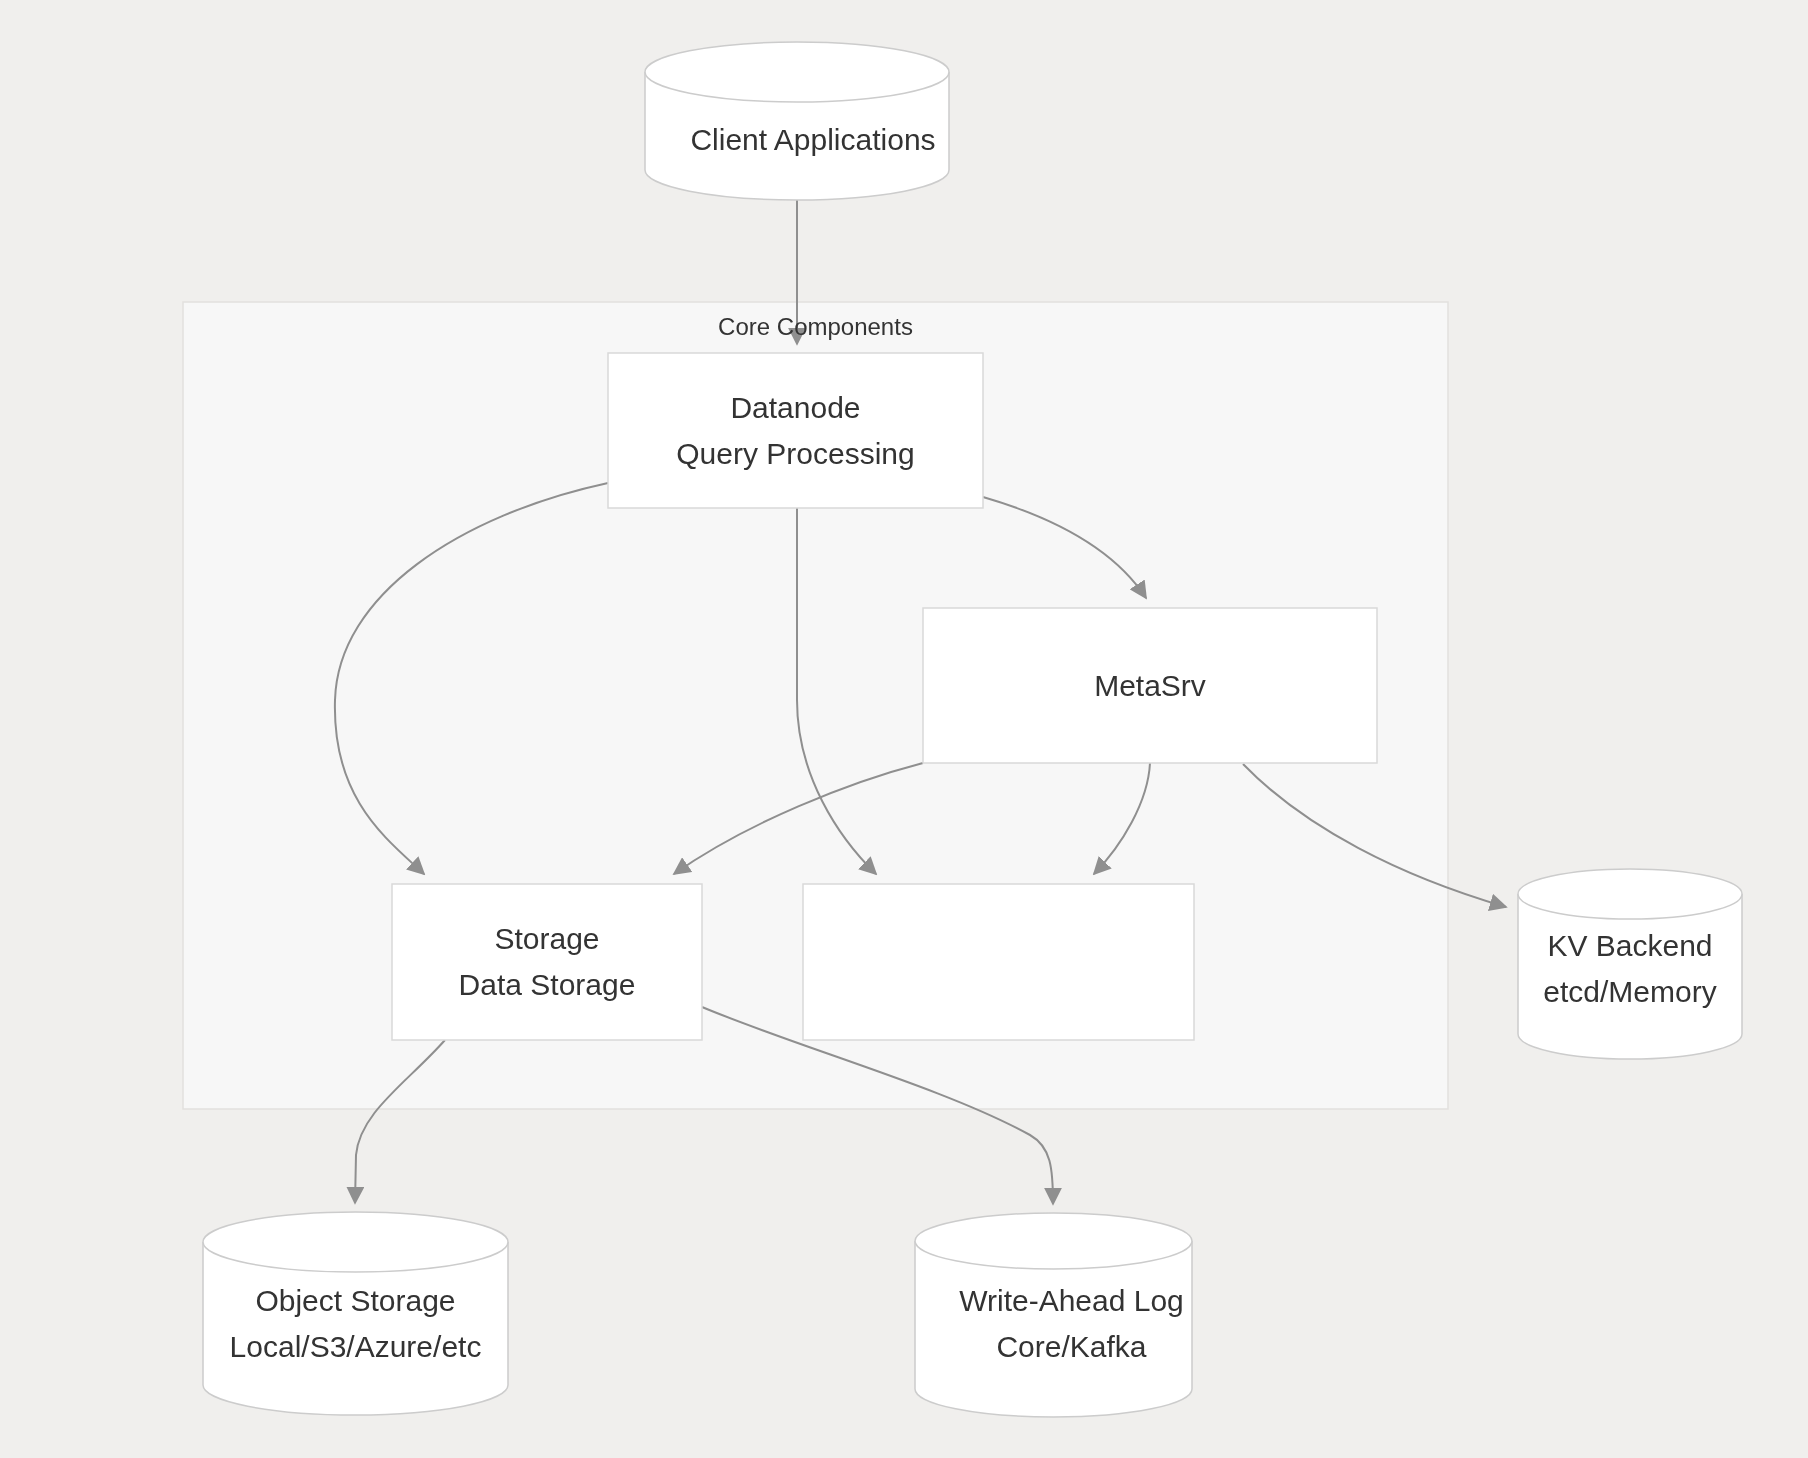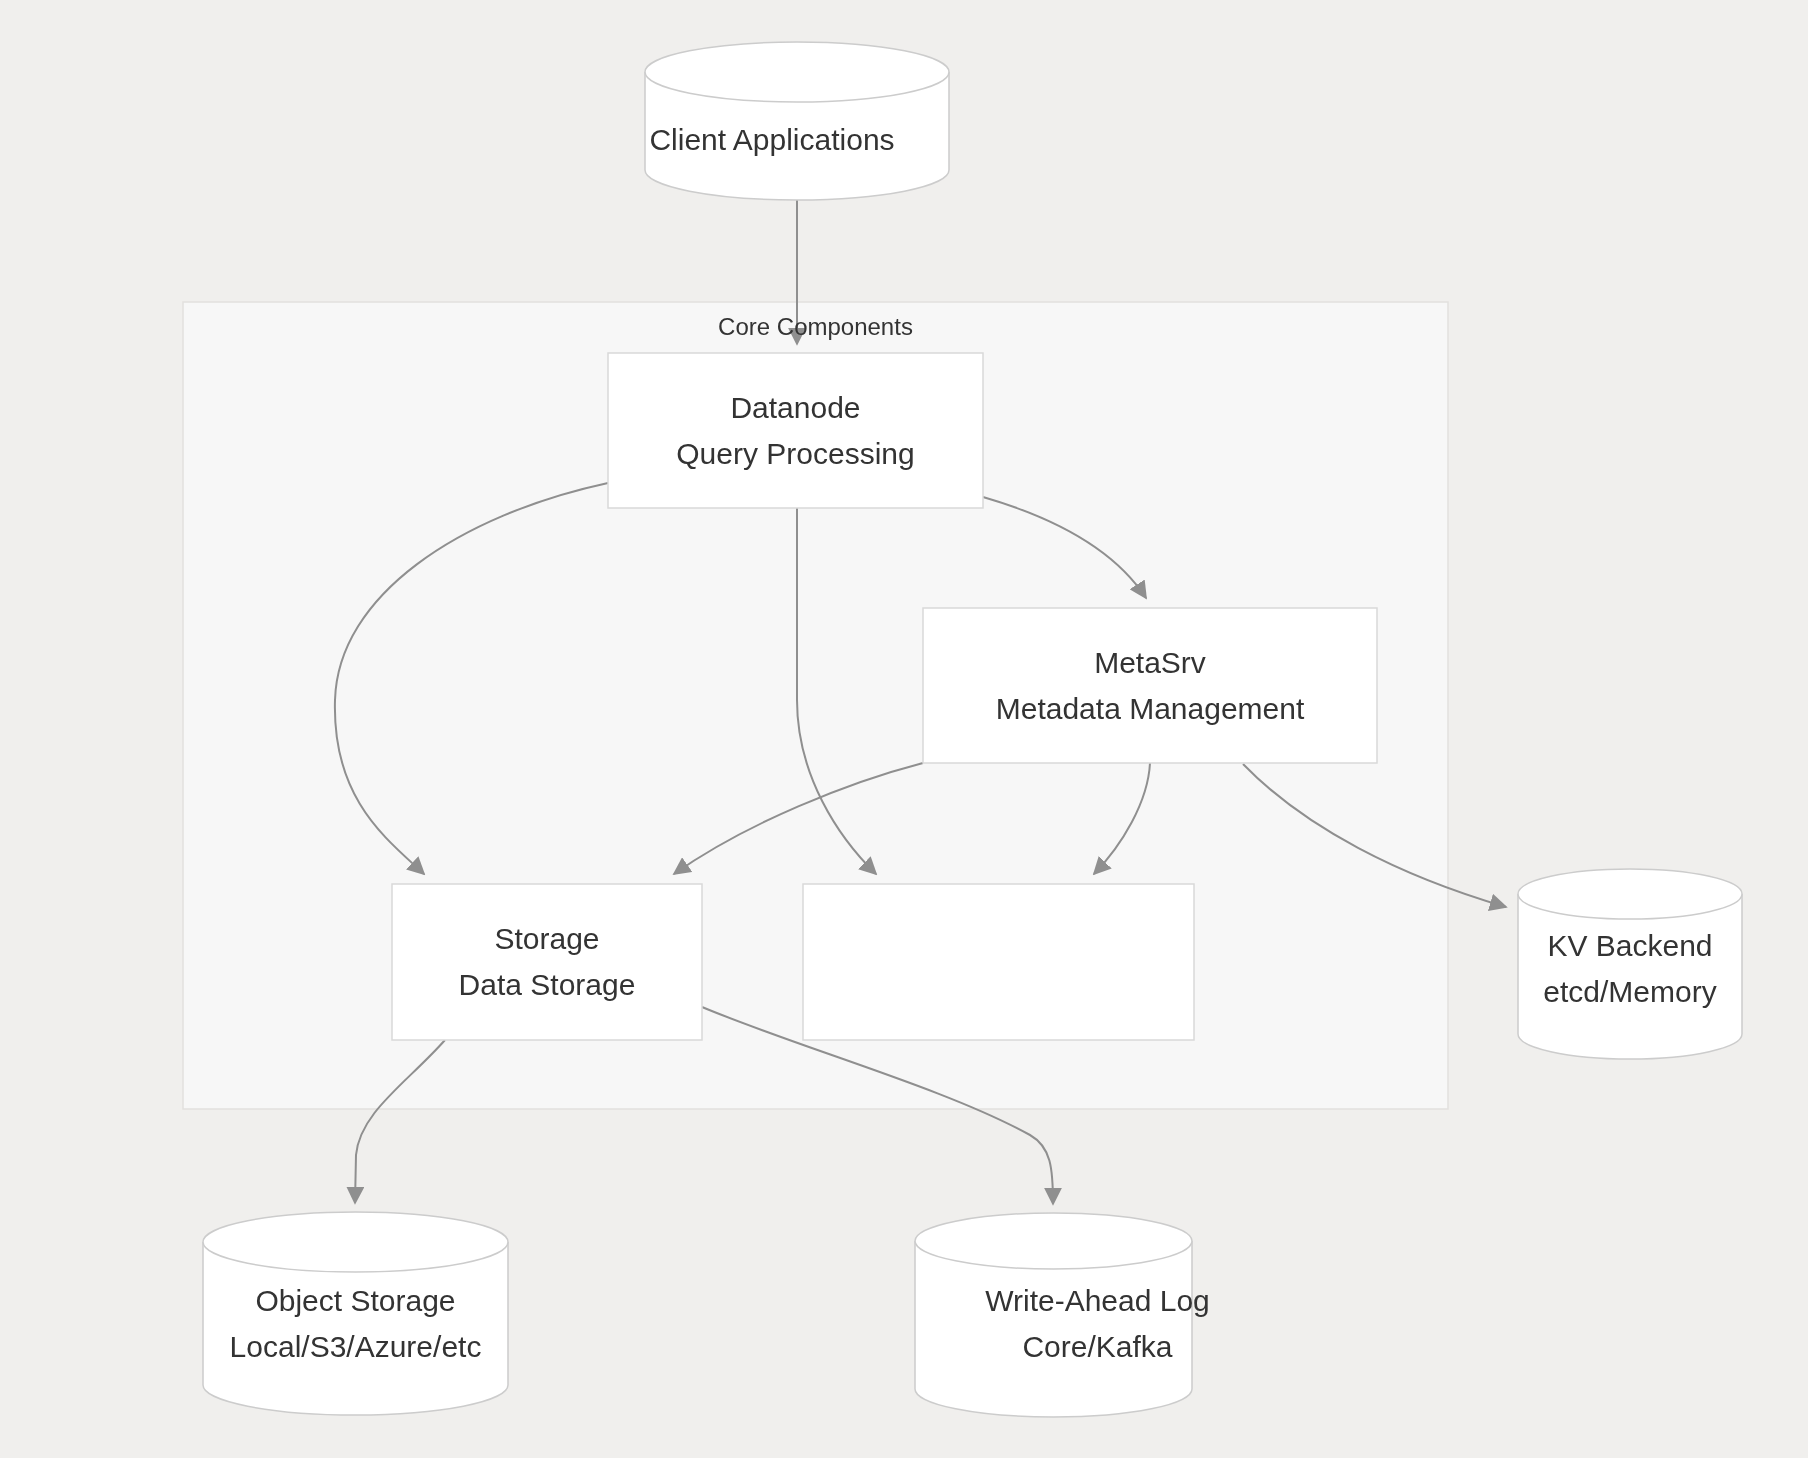--- a/index.html
+++ b/index.html
@@ -113,48 +113,47 @@
     </g>
 
     <g>
       <path class="cyl" d="M915,1241 L915,1389 A138.5,28 0 0 0 1192,1389 L1192,1241"></path>
       <ellipse class="cyl" cx="1053.5" cy="1241" rx="138.5" ry="28"></ellipse>
     </g>
   </svg>
 
   <div class="subgraph-label">Core Components</div>
 
-  <div class="nlabel" style="left:645px; top:80px; width:254px; height:120px;">
+  <div class="nlabel" style="left:645px; top:80px; width:254px; height:120px;padding-left:41px;">
     <span>Client Applications</span>
   </div>
 
   <div class="nlabel" style="left:608px; top:353px; width:375px; height:155px;">
     <span>Datanode</span>
     <span>Query Processing</span>
   </div>
 
   <div class="nlabel" style="left:923px; top:608px; width:454px; height:155px;">
     <span>MetaSrv</span>
-    <span>Metadata Management</span>
   </div>
 
   <div class="nlabel" style="left:392px; top:884px; width:310px; height:156px;">
     <span>Storage</span>
     <span>Data Storage</span>
   </div>
 
 
   <div class="nlabel" style="left:1518px; top:894px; width:224px; height:150px;">
     <span>KV Backend</span>
     <span>etcd/Memory</span>
   </div>
 
   <div class="nlabel" style="left:203px; top:1242px; width:305px; height:164px;">
     <span>Object Storage</span>
     <span>Local/S3/Azure/etc</span>
   </div>
 
-  <div class="nlabel" style="left:915px; top:1241px; width:313px; height:166px;padding-left:26px;">
+  <div class="nlabel" style="left:915px; top:1241px; width:313px; height:166px;">
     <span>Write-Ahead Log</span>
     <span>Core/Kafka</span>
   </div>
 
 </div>
 
 </body></html>

